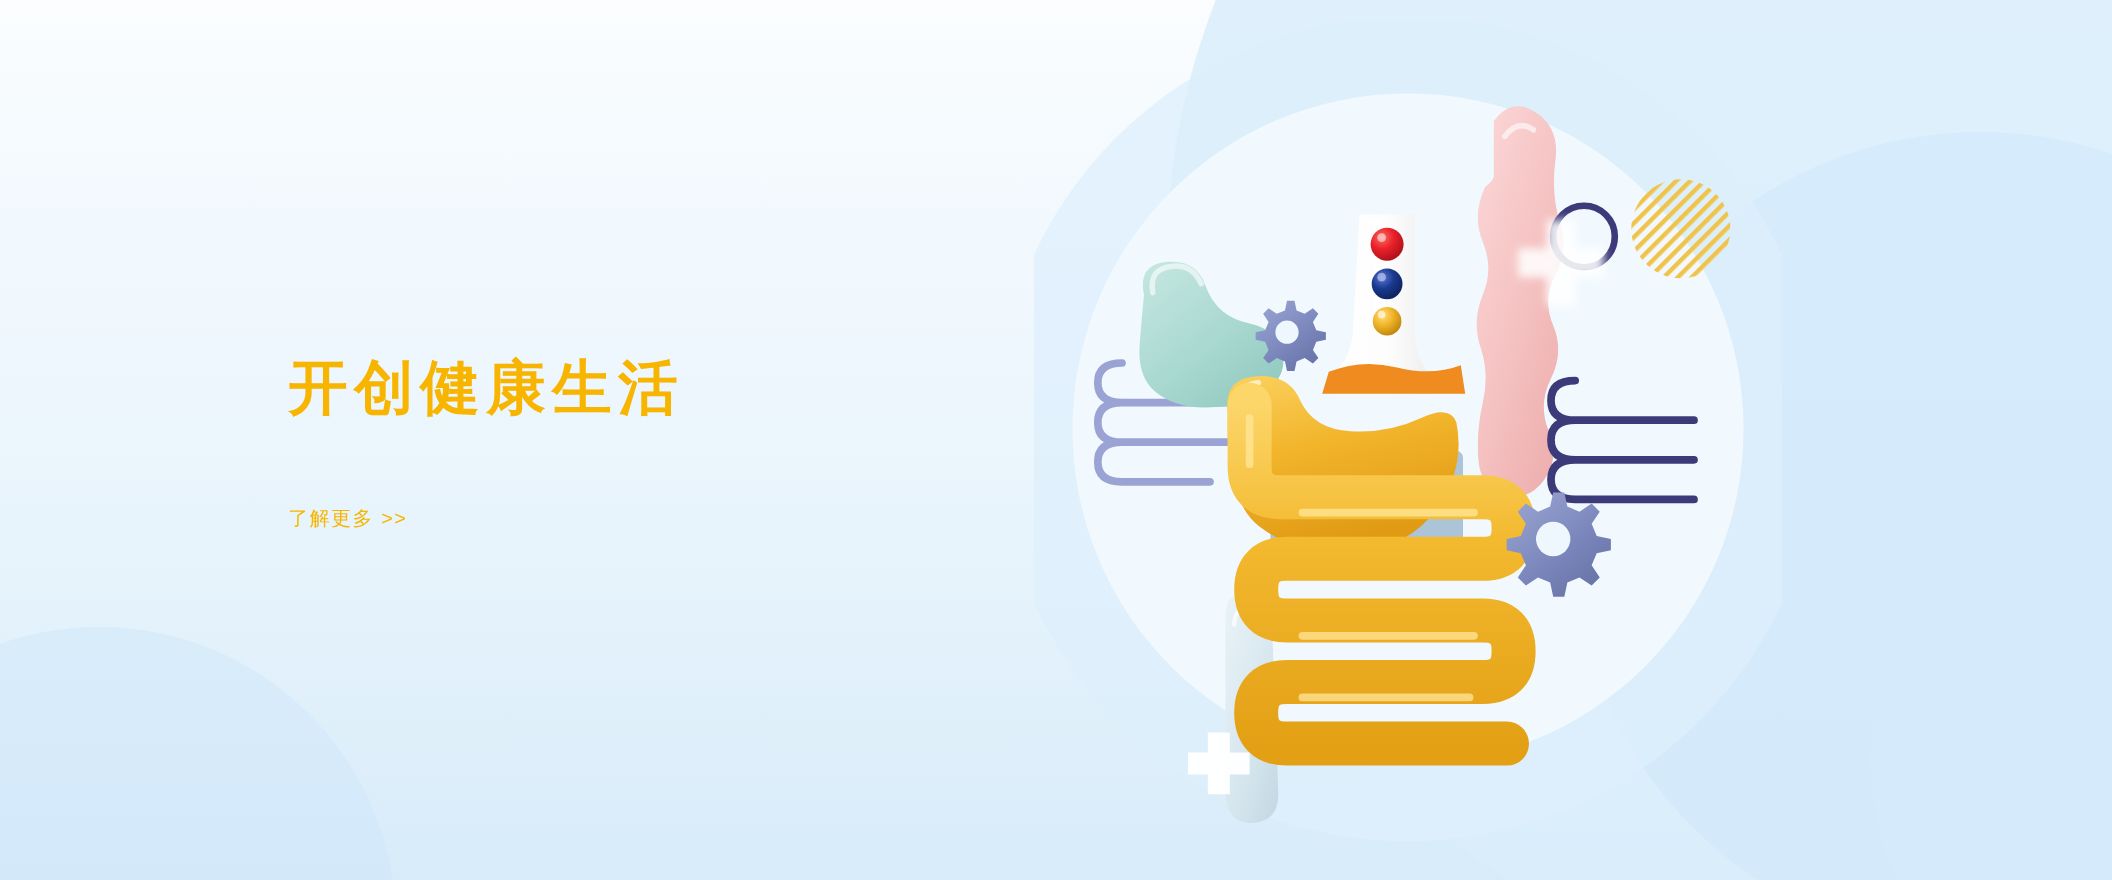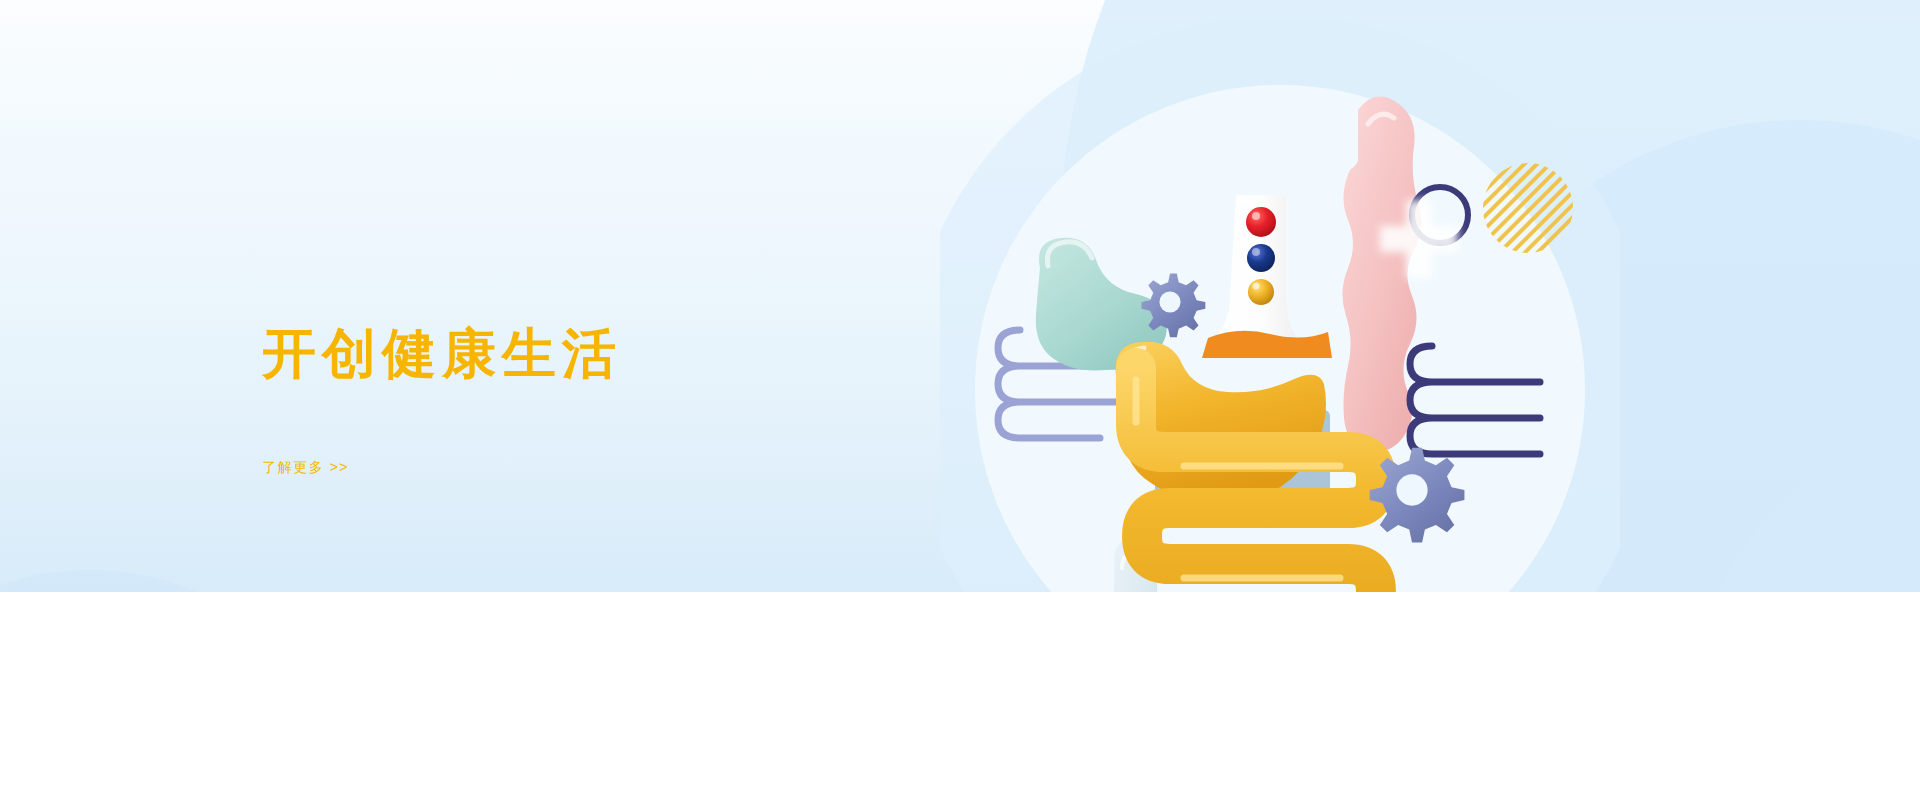--- a/index.html
+++ b/index.html
@@ -8,21 +8,21 @@
     padding: 0;
     background: #ffffff;
   }
   body {
     font-family: "Liberation Sans", "DejaVu Sans", sans-serif;
   }
 
   .banner {
     position: relative;
     width: 1920px;
-    height: 592px;
+    height: 800px;
     overflow: hidden;
     background: linear-gradient(to bottom, #fbfdff 0%, #f4fafe 18%, #eef7fd 40%, #e6f3fb 65%, #ddeefa 88%, #d7ebf9 100%);
   }
 
   
   .bg-layer {
     position: absolute;
     inset: 0;
     overflow: hidden;
     pointer-events: none;
@@ -79,21 +79,21 @@
     font-size: 54px;
     font-weight: bold;
     letter-spacing: 6px;
     line-height: 107px;
     color: #f7b500;
     white-space: nowrap;
   }
   .more-link {
     display: inline-block;
     margin-top: 52px;
-    font-size: 14px;
+    font-size: 18px;
     letter-spacing: 1.5px;
     color: #f7b500;
     text-decoration: none;
     cursor: pointer;
   }
 
   
   .illustration {
     position: absolute;
     left: 940px;

